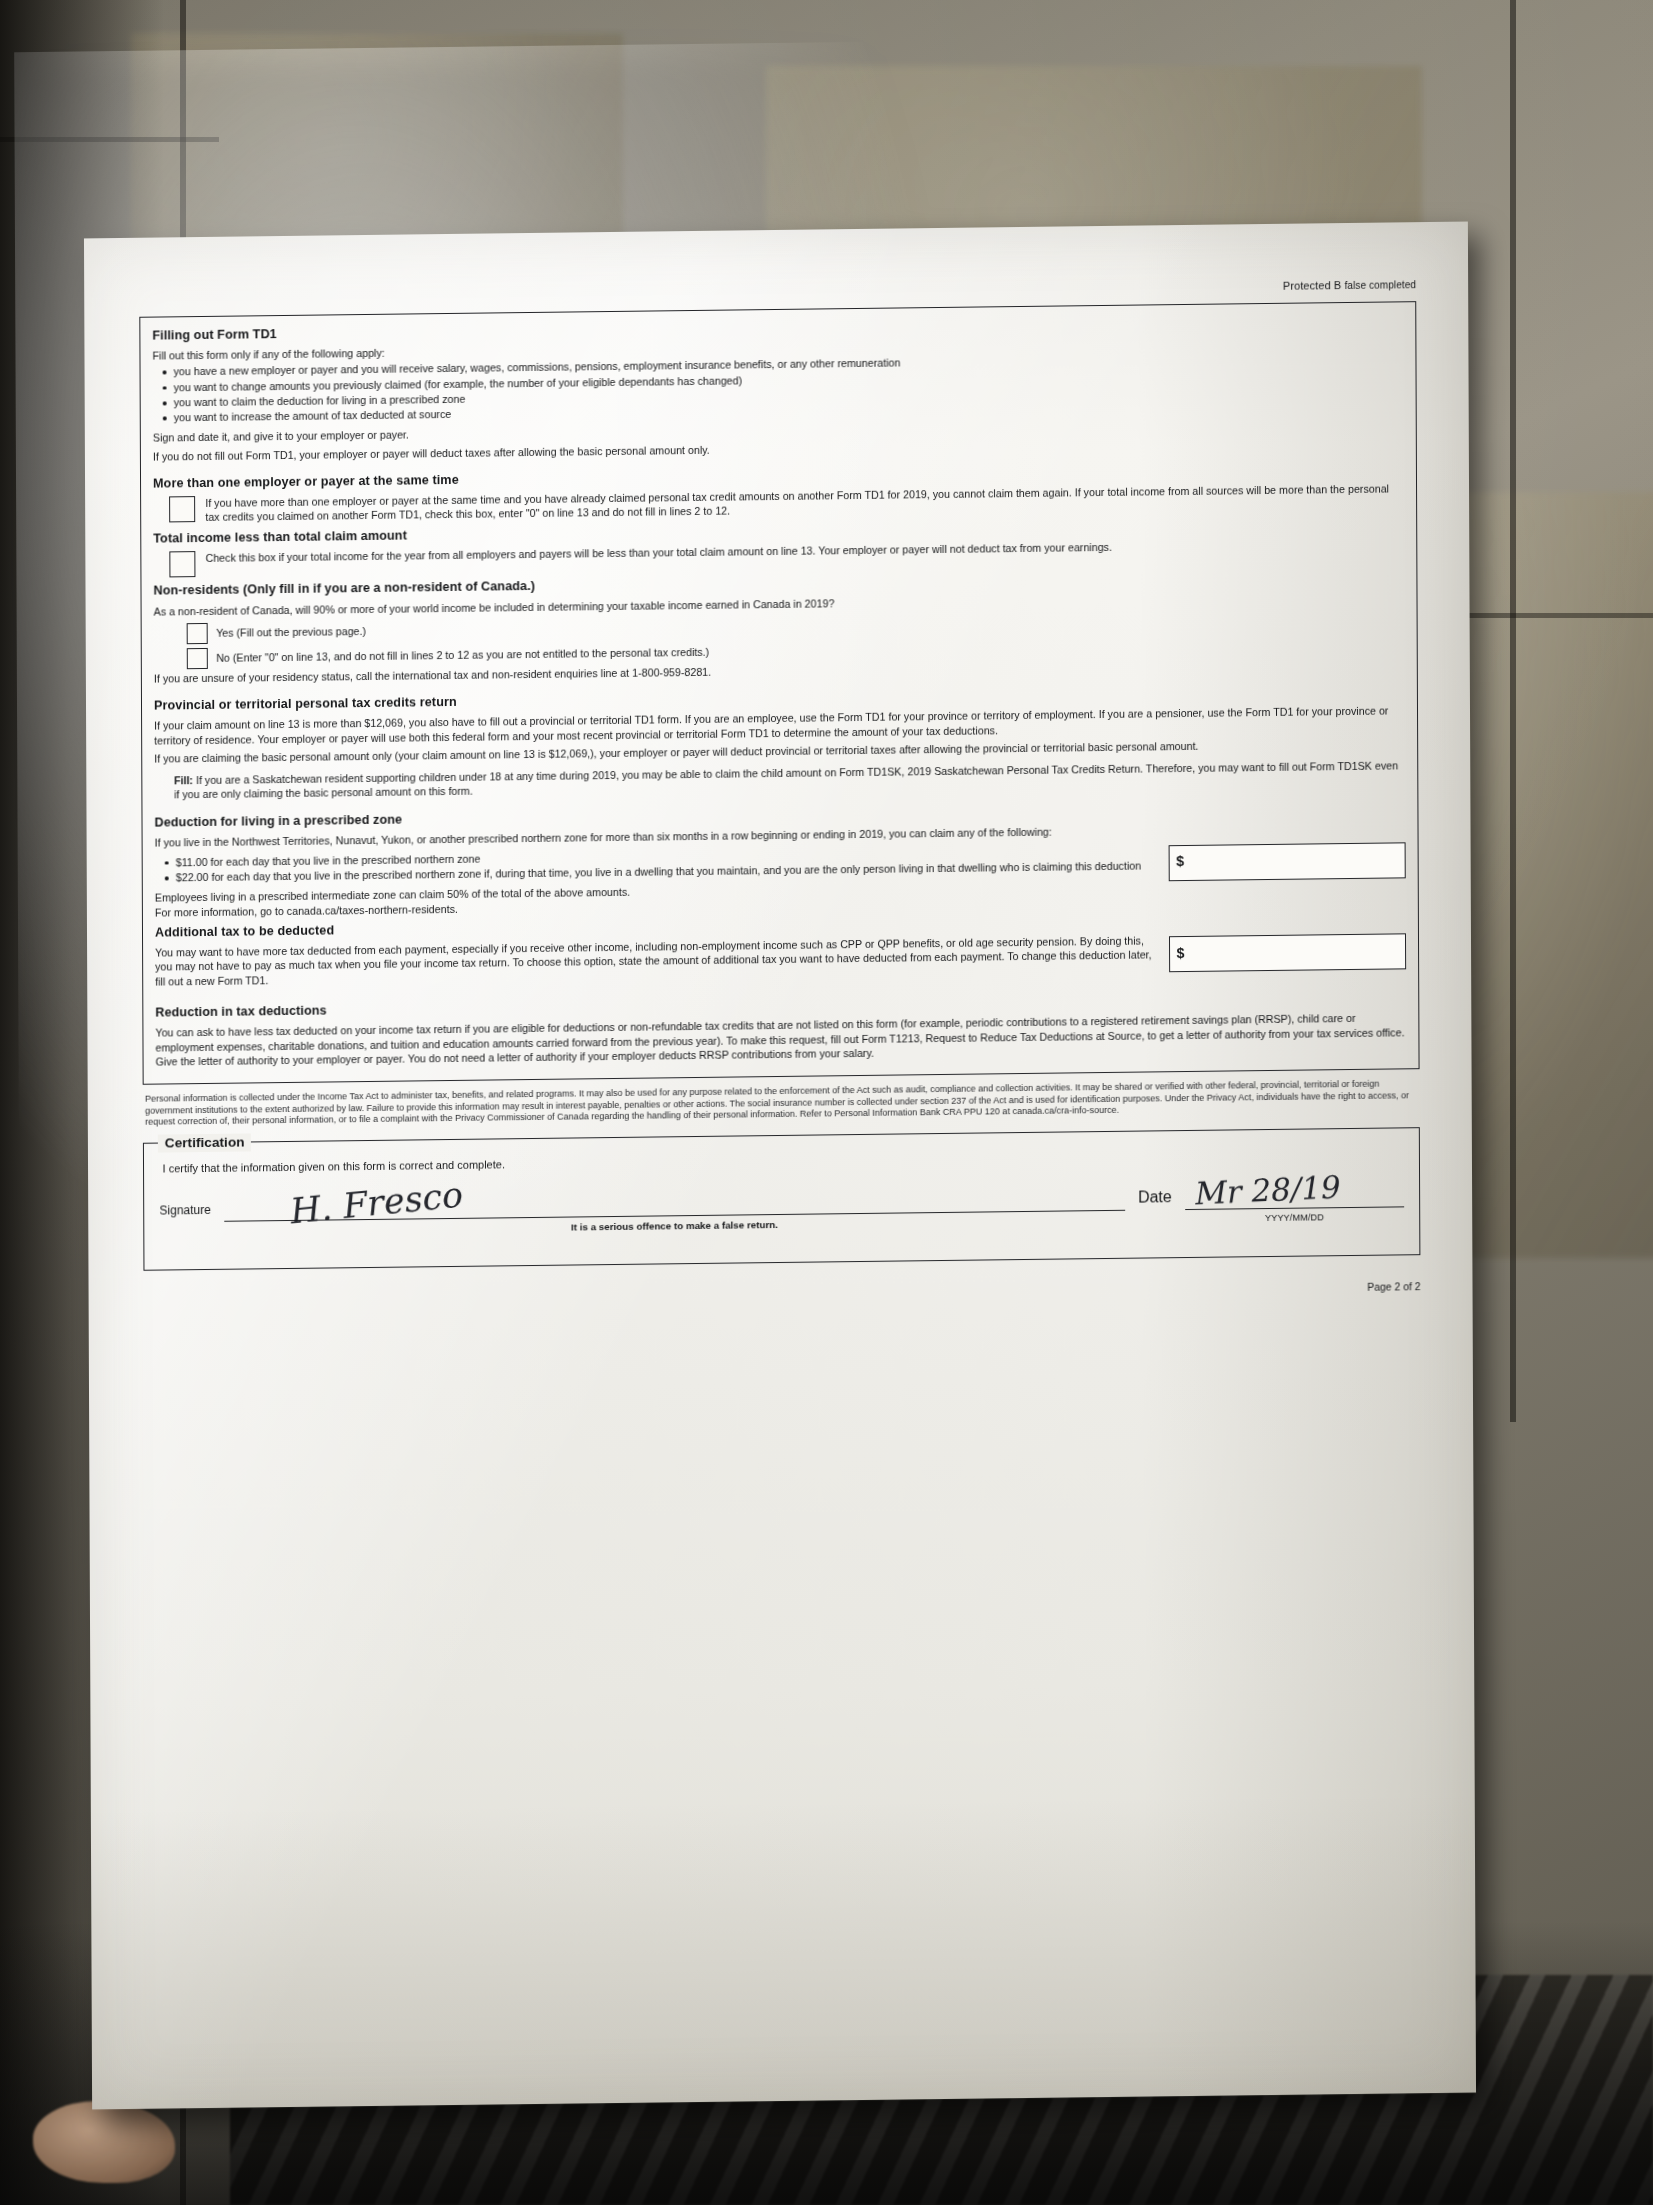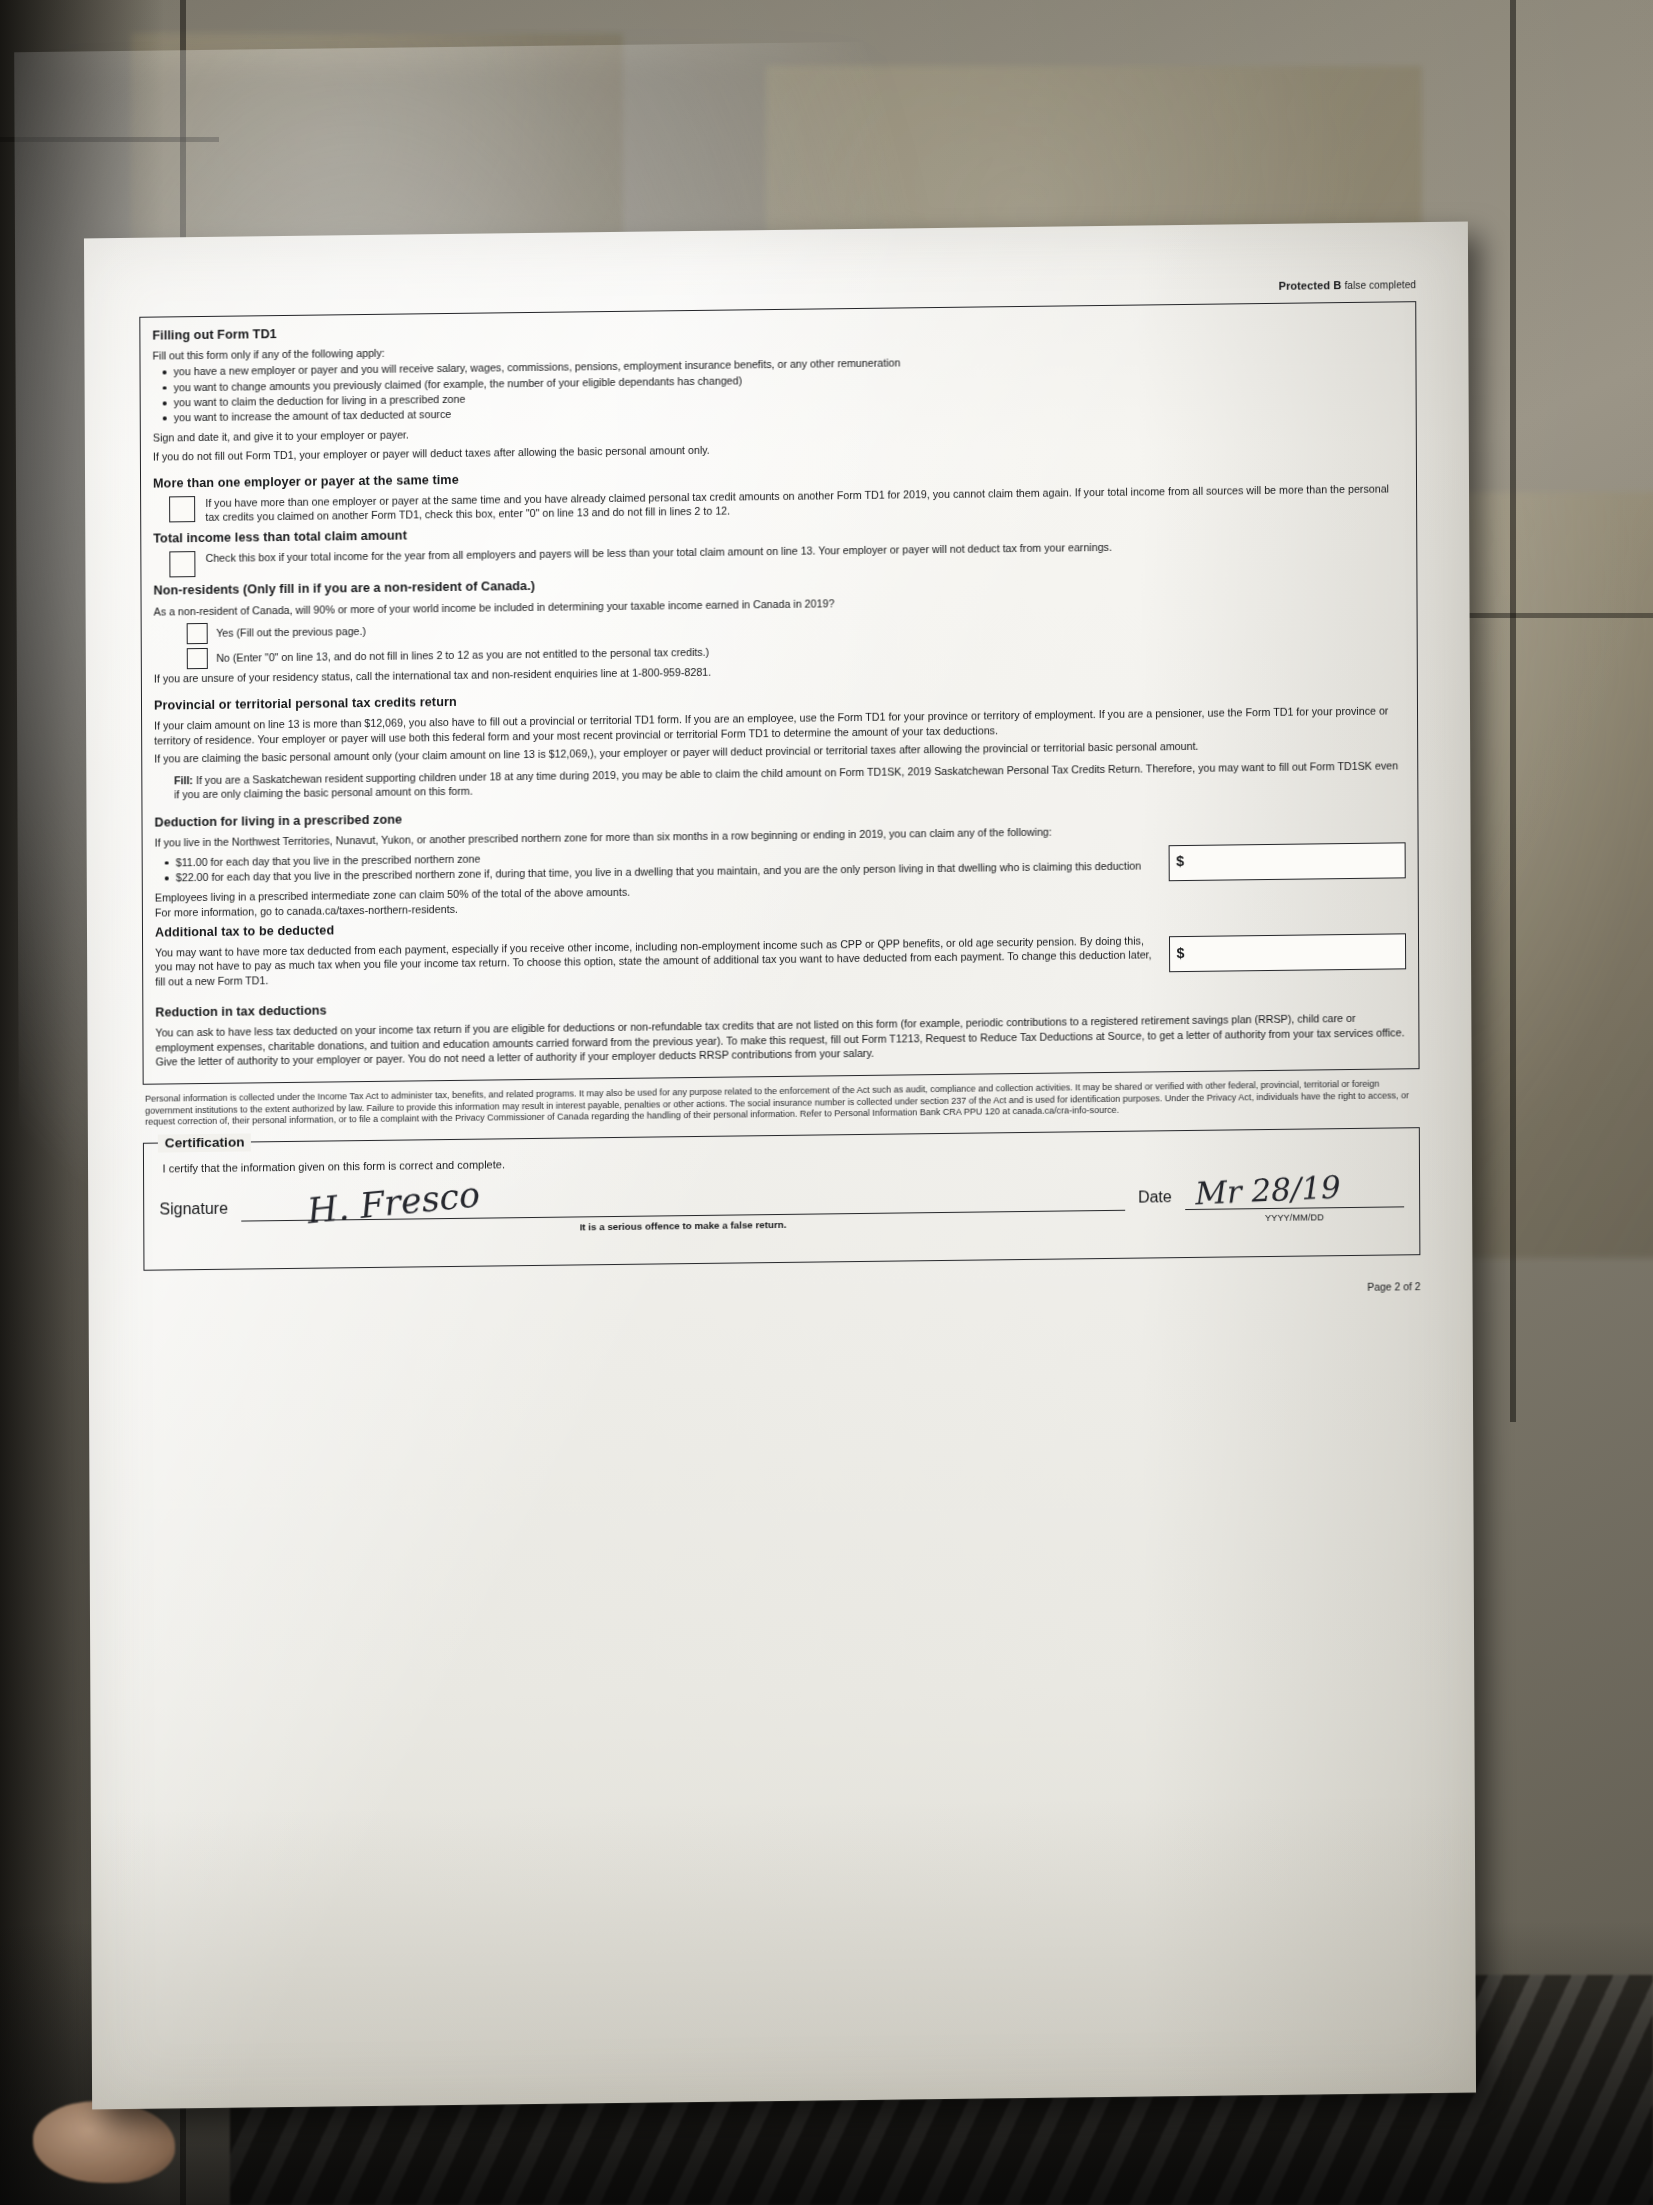--- a/index.html
+++ b/index.html
@@ -124,21 +124,21 @@
     color: #17181a;
     font-size: 10.7px;
     line-height: 1.33;
   }
   .protected {
     text-align: right;
     font-size: 11px;
     margin-bottom: 9.8px;
     letter-spacing: 0.1px;
   }
-  .protected b { font-weight: bold; text-align: center; }
+  .protected b { font-weight: normal; text-align: center; }
   .protected .light { font-weight: normal; font-size: 10px; }
 
   .main-box {
     border: 1.1px solid #232428;
     padding: 9.8px 12px 11px 12px;
   }
 
   h2.sec {
     font-size: 12.6px;
     font-weight: bold;
@@ -240,21 +240,21 @@
     padding: 0 6.6px;
     font-size: 13.7px;
     font-weight: bold;
   }
   .cert p.certline { margin: 3.3px 0 14.2px 3.3px; font-size: 11px; }
   .sigrow {
     display: flex;
     align-items: flex-end;
     gap: 13px;
   }
-  .sig-label { font-size: 16px; padding-bottom: 3.3px; }
+  .sig-label { font-size: 12px; padding-bottom: 3.3px; }
   .sig-line {
     flex: 1 1 auto;
     position: relative;
     border-bottom: 1.1px solid #232428;
     height: 32px;
   }
   .sig-ink {
     position: absolute;
     left: 66px; bottom: -7.7px;
     font-family: "DejaVu Serif", serif;

